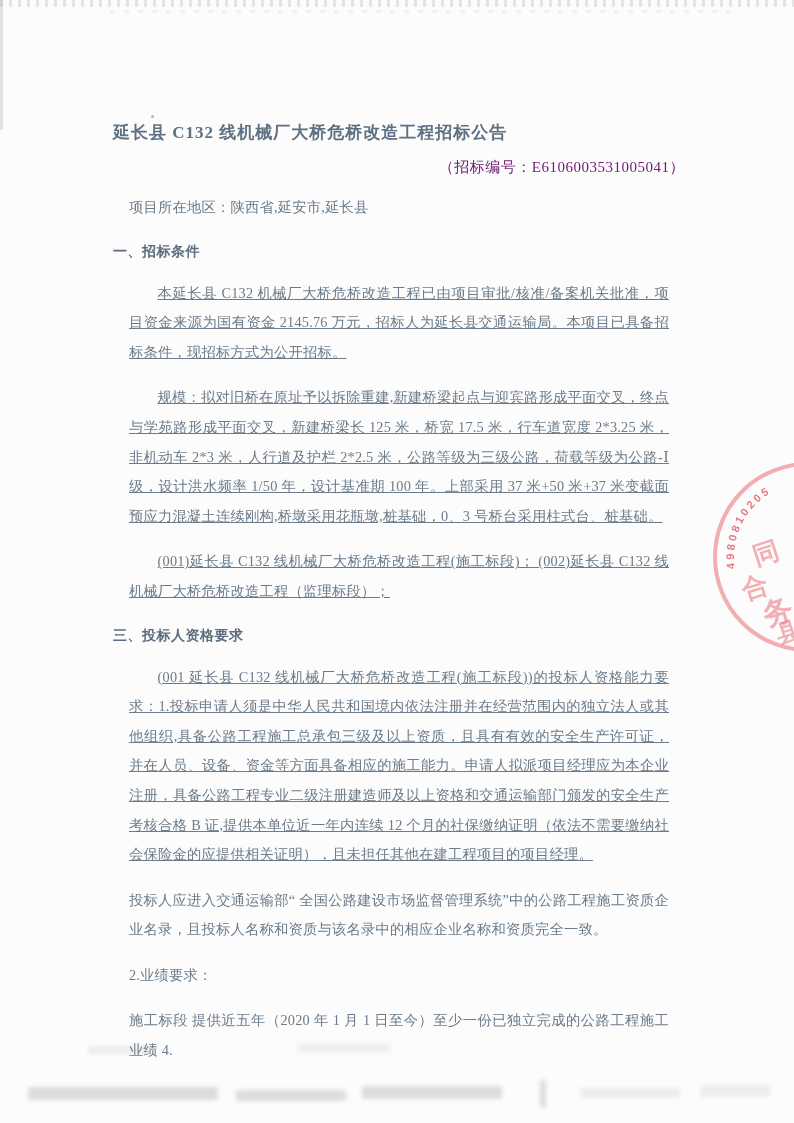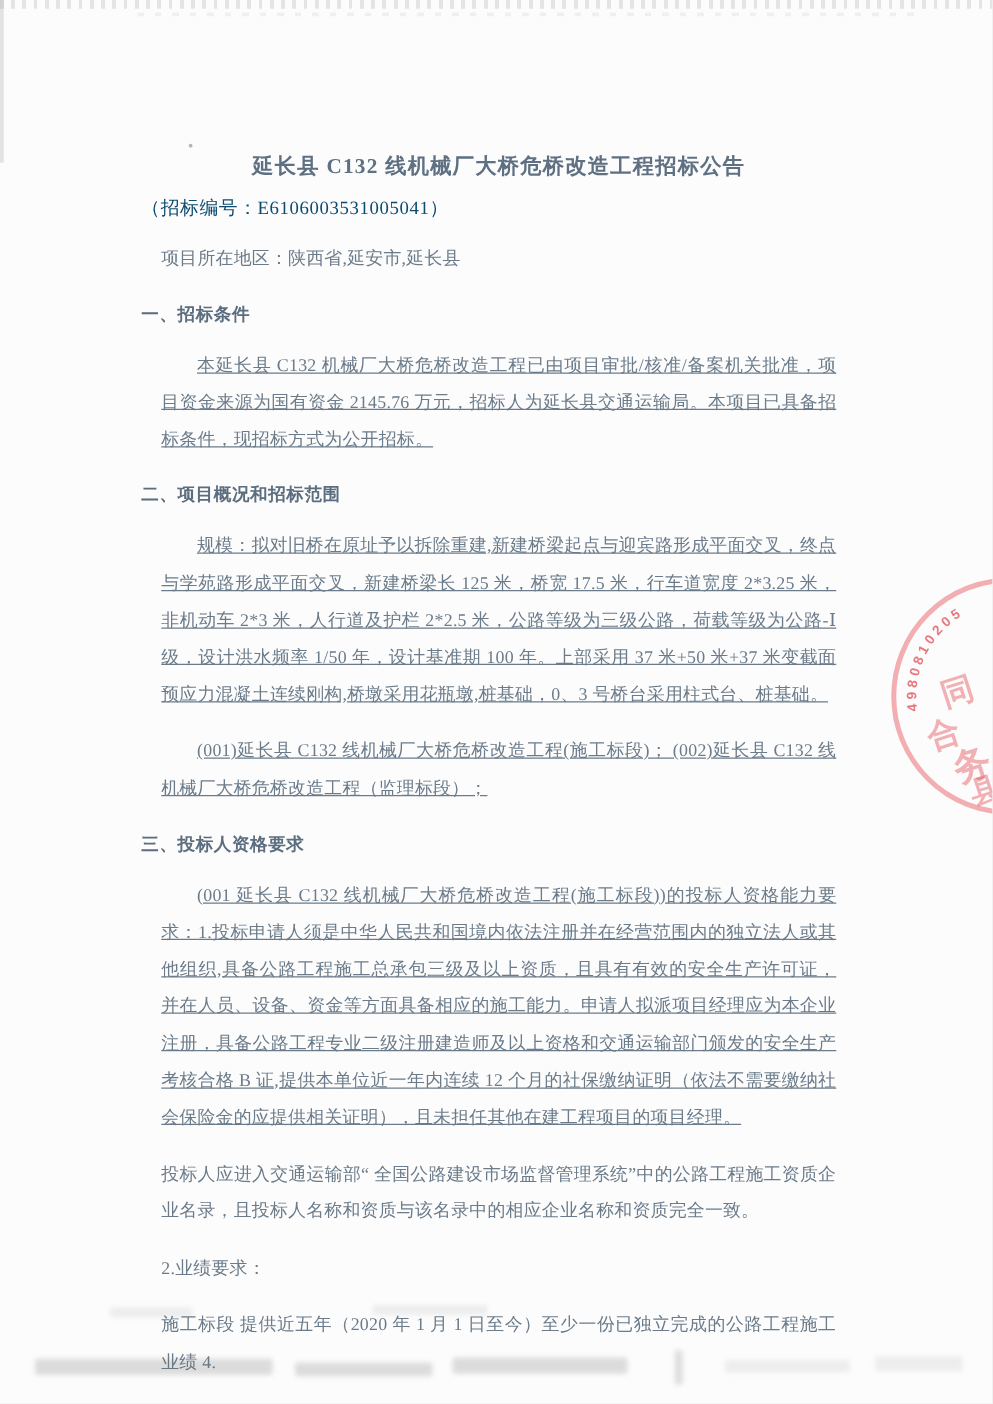--- a/index.html
+++ b/index.html
@@ -4,24 +4,24 @@
 <title>Scanned Document</title>
 <style>
   html,body { margin:0; padding:0; background:#e9e9e9; }
   .page {
     position:relative; width:794px; height:1123px; margin:0 auto;
     background:#fcfcfc; overflow:hidden;
     font-family:"Liberation Serif","DejaVu Serif",serif;
   }
   .doc { position:absolute; left:113px; top:0; width:572px; color:#6b7b8a; }
   .title {
-    margin:122px 0 0 0; text-align:center; font-size:17px; line-height:22px;
+    margin:122px 0 0 0; text-align:left; font-size:17px; line-height:22px;
     font-weight:bold; color:#5e7082; letter-spacing:1px;
   }
-  .subtitle { margin-top:13px; text-align:left; font-size:15px; line-height:20px; color:#0c4a6e; letter-spacing:0.5px; }
+  .subtitle { margin-top:13px; text-align:right; font-size:15px; line-height:20px; color:#701a75; letter-spacing:0.5px; }
   .loc { margin:44px 0 0 0; font-size:14px; line-height:22px; }
   h2.sec {
     margin:13px 0 6px 0; font-size:14px; line-height:24px; font-weight:bold;
     color:#5b6d7e; font-family:"Liberation Sans","DejaVu Sans",sans-serif; letter-spacing:0.5px;
   }
   p.body { margin:16px; font-size:14.3px; line-height:29.6px; text-align:justify; letter-spacing:0.2px; }
   p.indent { text-indent:2em;text-decoration:underline; }
 
   
   .seal { position:absolute; left:713px; top:462px; width:190px; height:190px; pointer-events:none; }
@@ -58,21 +58,20 @@
 
   <div class="doc">
     <h1 class="title">延长县 C132 线机械厂大桥危桥改造工程招标公告</h1>
     <div class="subtitle">（招标编号：E6106003531005041）</div>
 
     <p class="loc body">项目所在地区：陕西省,延安市,延长县</p>
 
     <h2 class="sec">一、招标条件</h2>
     <p class="body indent">本延长县 C132 机械厂大桥危桥改造工程已由项目审批/核准/备案机关批准，项目资金来源为国有资金 2145.76 万元，招标人为延长县交通运输局。本项目已具备招标条件，现招标方式为公开招标。</p>
 
-    <h2 class="sec">二、项目概况和招标范围</h2>
     <p class="body indent">规模：拟对旧桥在原址予以拆除重建,新建桥梁起点与迎宾路形成平面交叉，终点与学苑路形成平面交叉，新建桥梁长 125 米，桥宽 17.5 米，行车道宽度 2*3.25 米，非机动车 2*3 米，人行道及护栏 2*2.5 米，公路等级为三级公路，荷载等级为公路-Ⅰ级，设计洪水频率 1/50 年，设计基准期 100 年。上部采用 37 米+50 米+37 米变截面预应力混凝土连续刚构,桥墩采用花瓶墩,桩基础，0、3 号桥台采用柱式台、桩基础。</p>
     <p class="body indent">(001)延长县 C132 线机械厂大桥危桥改造工程(施工标段)；  (002)延长县 C132 线机械厂大桥危桥改造工程（监理标段）；</p>
 
     <h2 class="sec">三、投标人资格要求</h2>
     <p class="body indent">(001 延长县 C132 线机械厂大桥危桥改造工程(施工标段))的投标人资格能力要求：1.投标申请人须是中华人民共和国境内依法注册并在经营范围内的独立法人或其他组织,具备公路工程施工总承包三级及以上资质，且具有有效的安全生产许可证，并在人员、设备、资金等方面具备相应的施工能力。申请人拟派项目经理应为本企业注册，具备公路工程专业二级注册建造师及以上资格和交通运输部门颁发的安全生产考核合格 B 证,提供本单位近一年内连续 12 个月的社保缴纳证明（依法不需要缴纳社会保险金的应提供相关证明），且未担任其他在建工程项目的项目经理。</p>
     <p class="body">投标人应进入交通运输部“ 全国公路建设市场监督管理系统”中的公路工程施工资质企业名录，且投标人名称和资质与该名录中的相应企业名称和资质完全一致。</p>
     <p class="body">2.业绩要求：</p>
     <p class="body">施工标段 提供近五年（2020 年 1 月 1 日至今）至少一份已独立完成的公路工程施工业绩 4.</p>
   </div>
 

